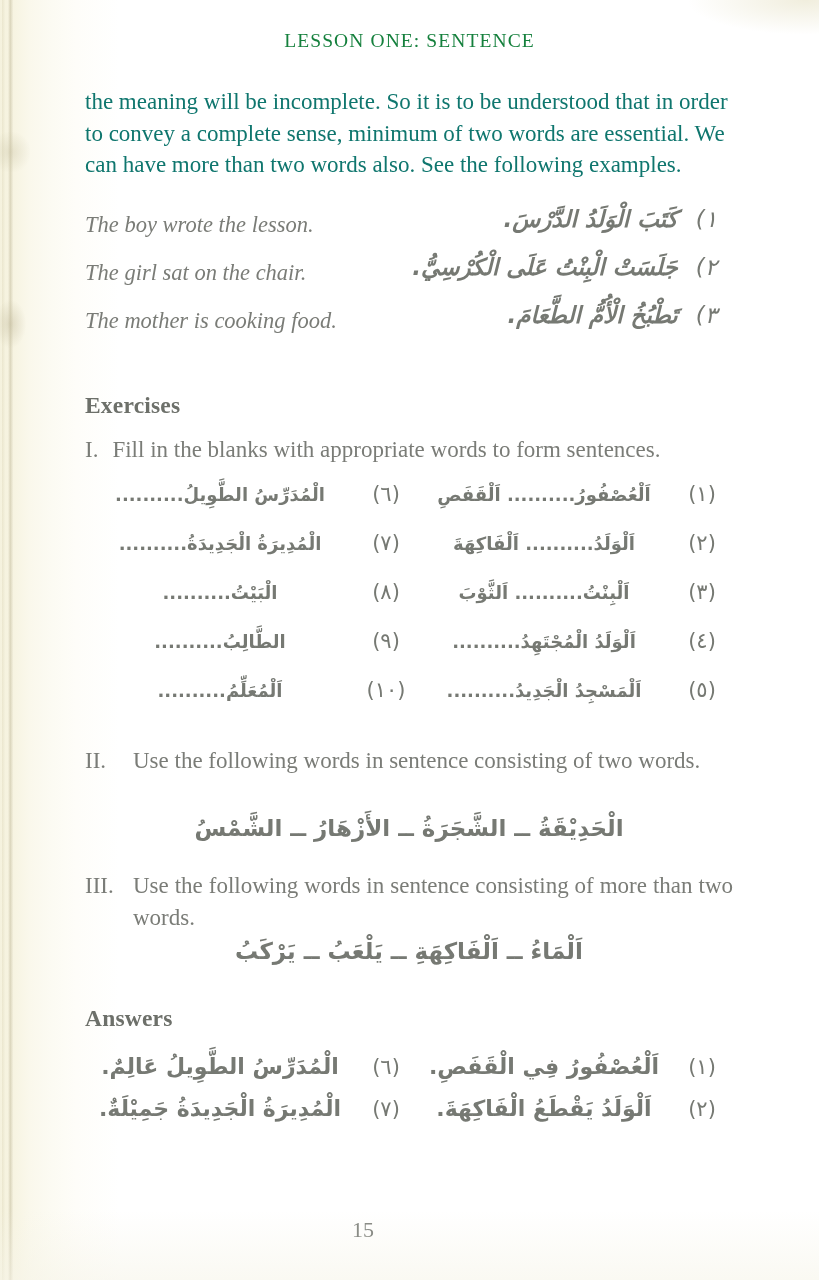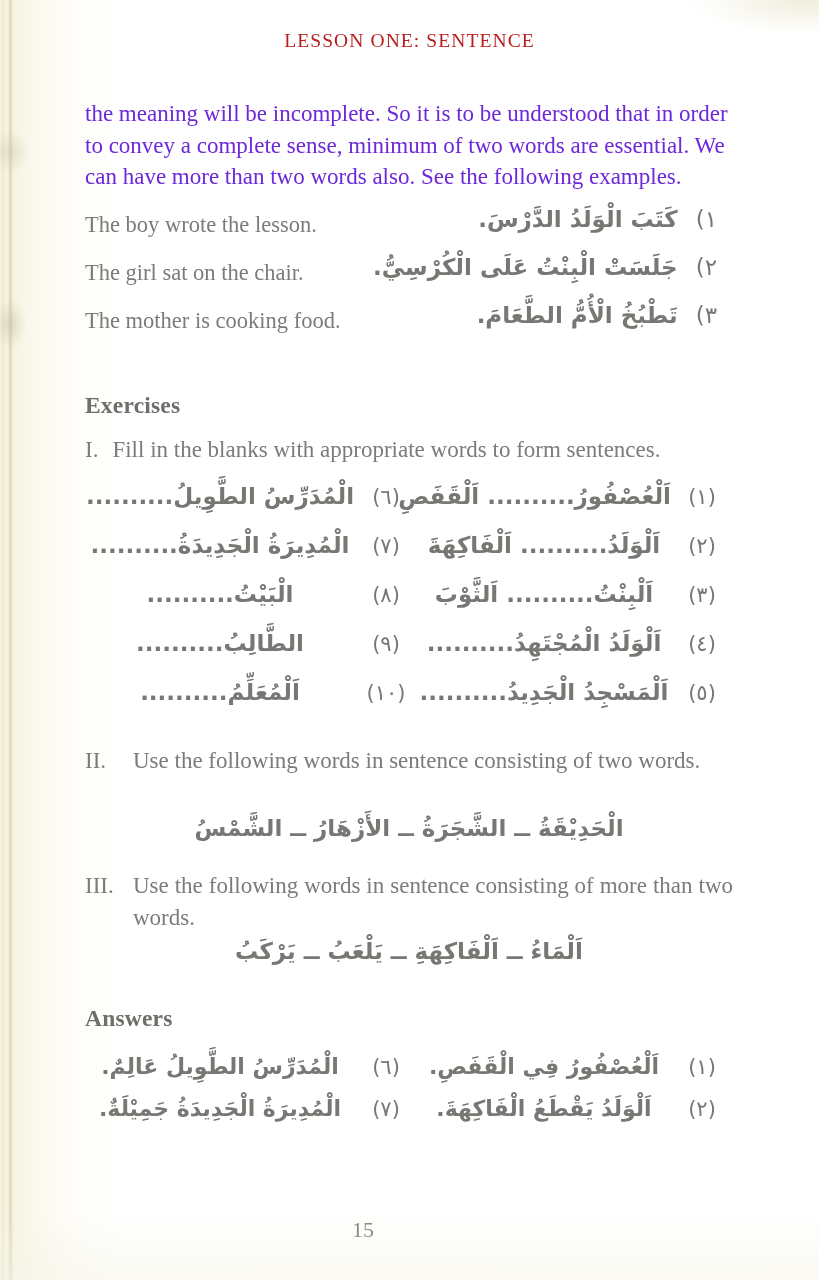--- a/index.html
+++ b/index.html
@@ -98,44 +98,44 @@
 
   
   .running-head {
     position: absolute;
     top: 30px;
     left: 0;
     width: 819px;
     text-align: center;
     font-size: 19.5px;
     letter-spacing: 1.1px;
-    color: #b91c1c;
+    color: #15803d;
     font-variant: small-caps;
   }
 
   
   .col {
     position: absolute;
     left: 85px;
     width: 648px;
   }
 
   .para {
     font-size: 23px;
     line-height: 31.5px;
     text-align: justify;
-    color: #6d28d9;
-    margin-top: 12px;
+    color: #0f766e;
   }
   .para:last-child { text-align: left; }
 
   
   .ex-row {
     position: relative;
     height: 48px;
+    font-style: italic;
   }
   .ex-en {
     position: absolute;
     left: 0;
     top: 0;
     font-size: 22.5px;
     color: #7a7c77;
     white-space: nowrap;
   }
   .ex-ar {
@@ -208,21 +208,21 @@
   .ar-grid .num {
     width: 62px;
     flex: 0 0 62px;
     text-align: center;
     font-size: 21px;
     font-weight: 400;
   }
   .ar-grid .body {
     flex: 1 1 auto;
     text-align: center;
-    font-size: 23px;
+    font-size: 18px;
     font-weight: 700;
     line-height: 1.25;
   }
 
   
   .ar-wordlist {
     direction: rtl;
     unicode-bidi: isolate;
     font-family: "DejaVu Sans", "Liberation Sans", sans-serif;
     font-size: 23px;

